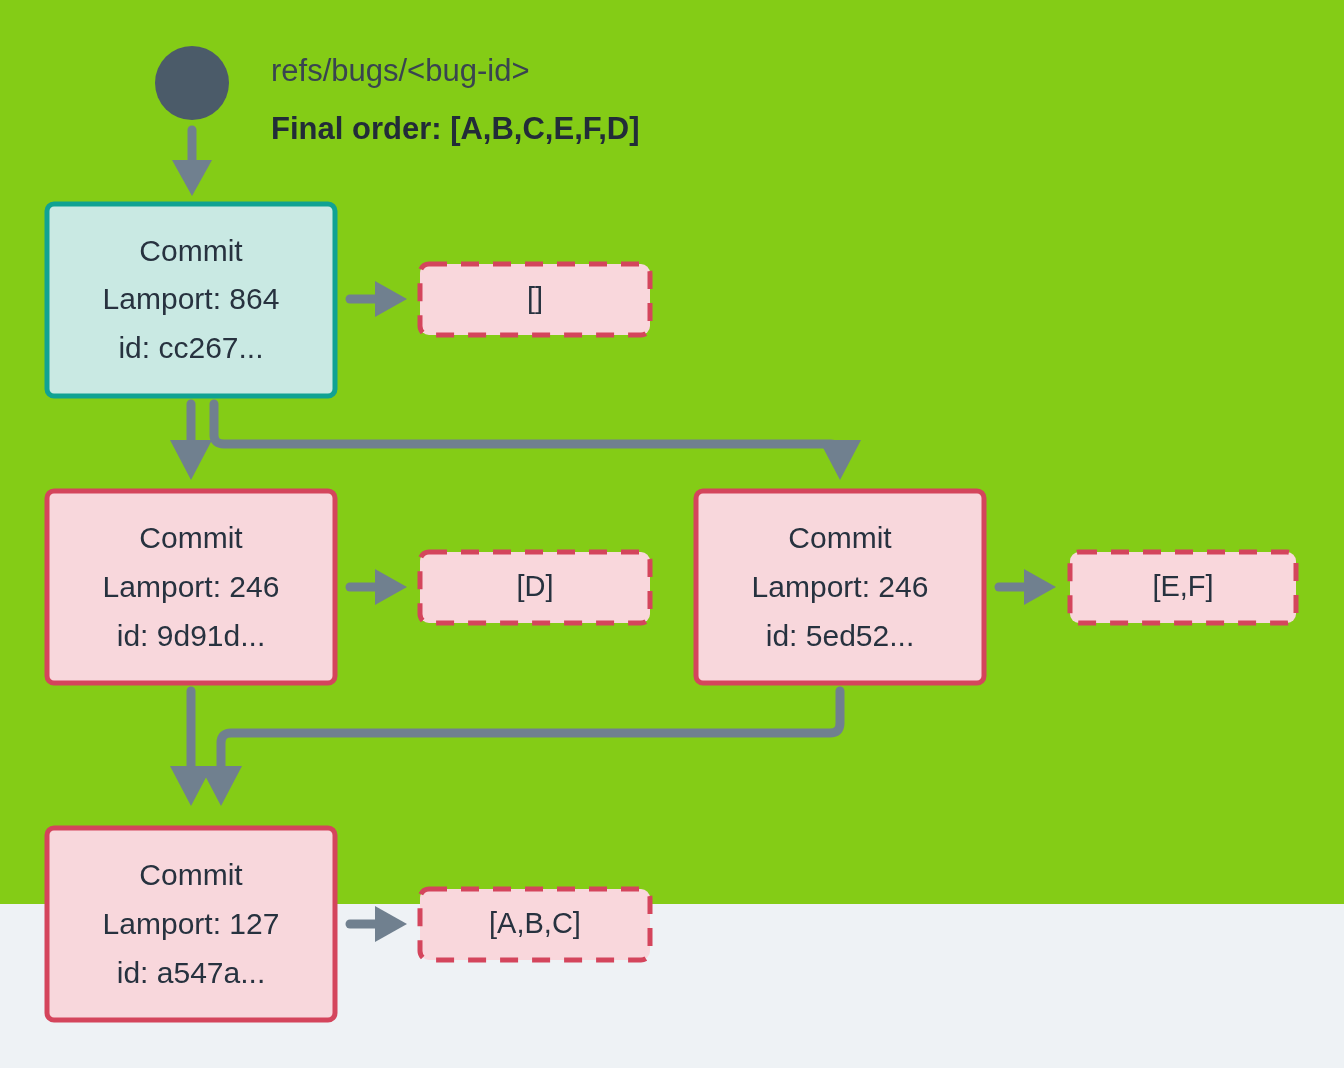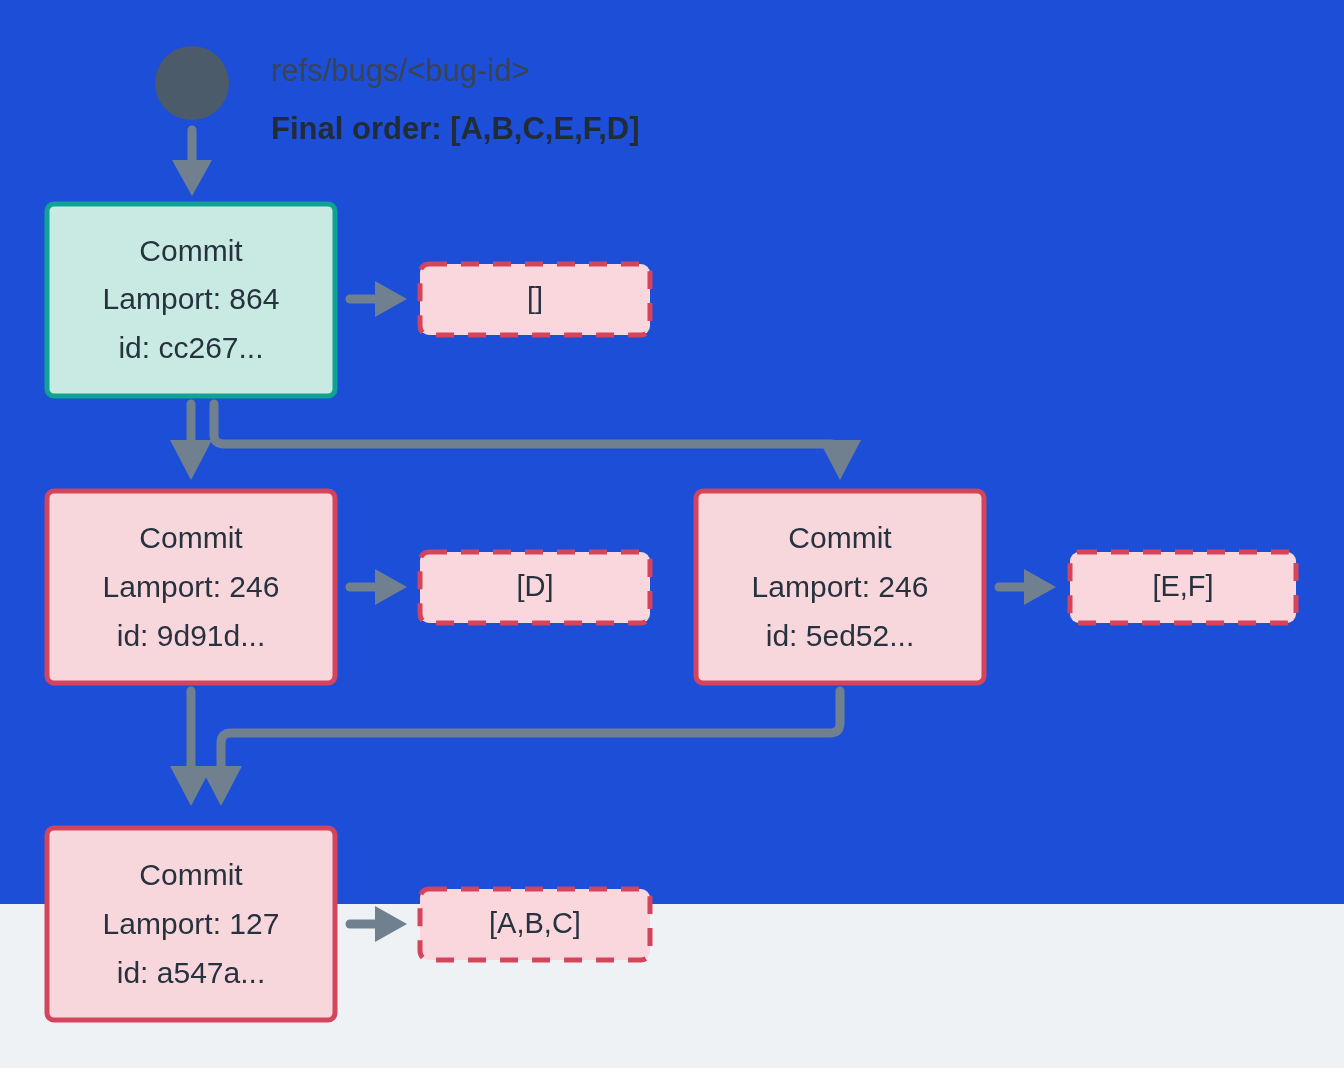--- a/index.html
+++ b/index.html
@@ -10,21 +10,21 @@
   body {
     width: 1344px;
     height: 1068px;
     font-family: "Liberation Sans", sans-serif;
     overflow: hidden;
   }
   #diagram-root {
     position: relative;
     width: 1344px;
     height: 904px;
-    background: #1d4ed8;
+    background: #84cc16;
   }
   svg.canvas {
     position: absolute;
     top: 0;
     left: 0;
     width: 1344px;
     height: 1068px;
   }
   .node-text {
     font-family: "Liberation Sans", sans-serif;

